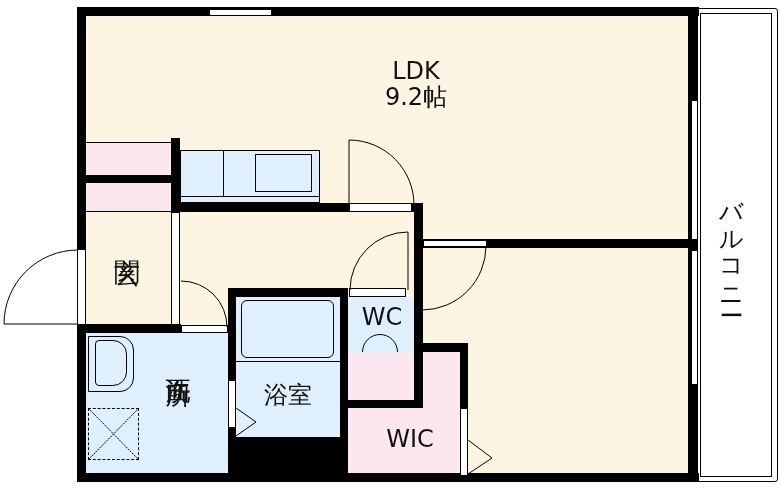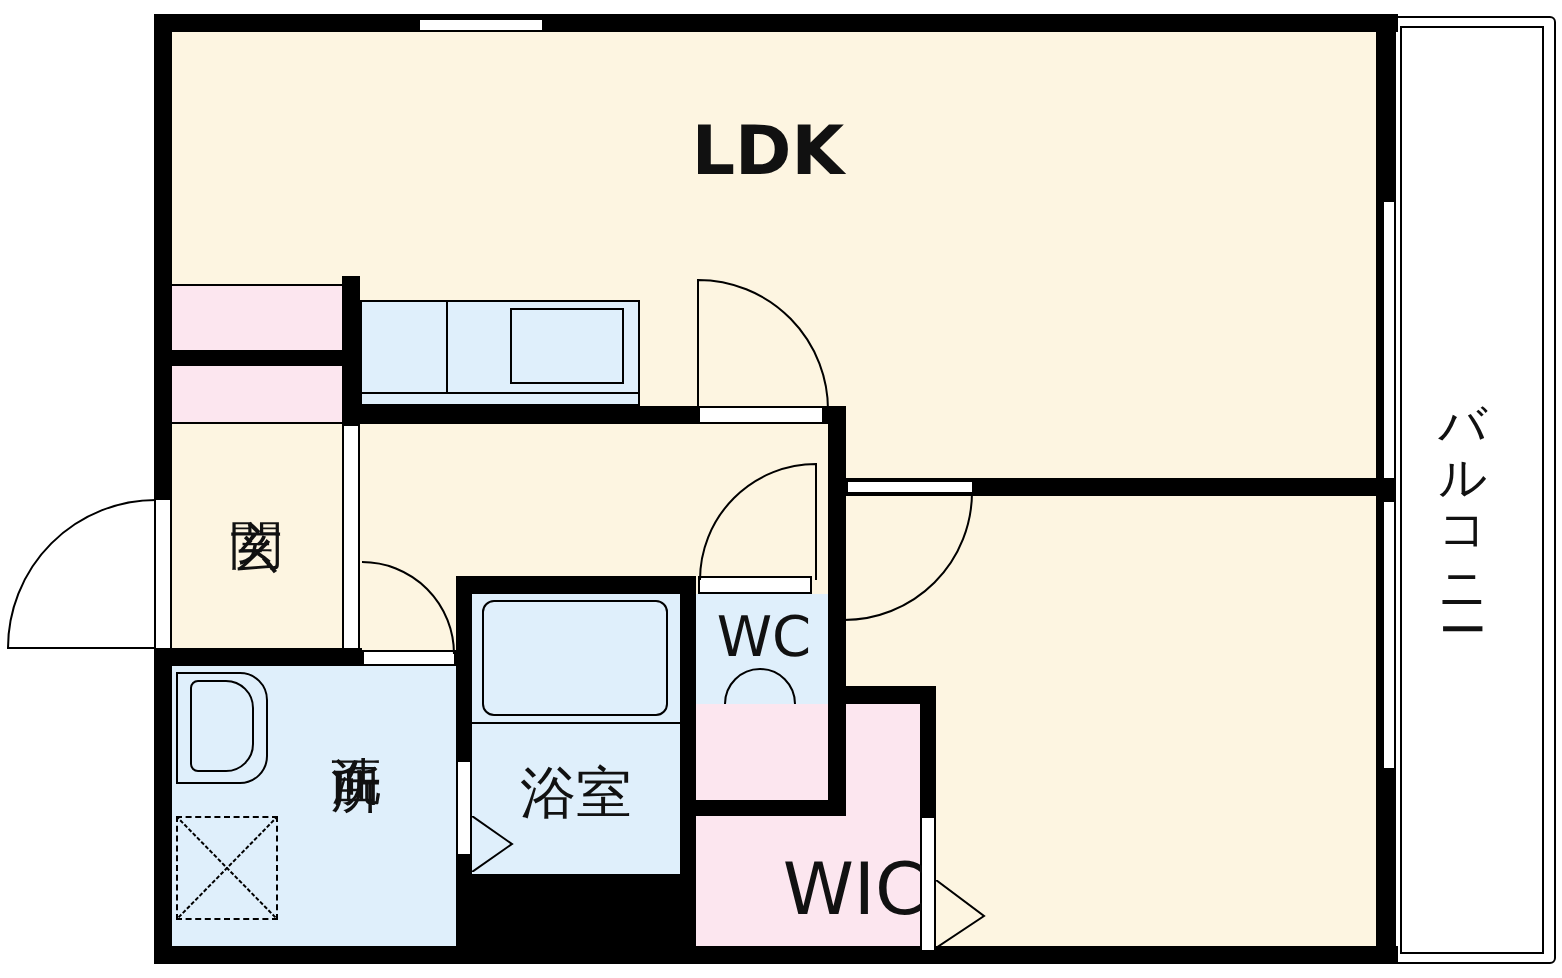--- a/index.html
+++ b/index.html
@@ -99,22 +99,23 @@
 <svg class="abs" style="left:468px;top:440px;" width="28" height="36">
     <path d="M0,0 L24,18 L0,34" fill="none" stroke="#000" stroke-width="1"></path>
   </svg>
 
 <div class="wall" style="left:423px;top:239px;width:266px;height:9px;"></div>
 <div class="abs" style="left:423px;top:240px;width:64px;height:7px;background:#fff;border:1px solid #000;"></div>
 <svg class="abs" style="left:422px;top:246px;" width="68" height="68">
     <path d="M64,0 A64,64 0 0 1 0,64" fill="none" stroke="#000" stroke-width="1"></path>
   </svg>
 
-<div class="room-label" style="left:304px;top:58px;width:160px;font-size:34px;font-weight:bold;">
+<div class="room-label" style="left:336px;top:58px;width:160px;font-size:24px;">
   <div>LDK</div>
+  <div>9.2帖</div>
 </div>
 <div class="room-label" style="left:505px;top:318px;width:160px;font-size:34px;">
 </div>
 <div class="room-label vert" style="left:113px;top:238px;font-size:26px;">玄関</div>
 <div class="room-label vert" style="left:164px;top:358px;font-size:25px;">洗面所</div>
-<div class="room-label" style="left:248px;top:382px;width:80px;font-size:28px;">浴室</div>
-<div class="room-label" style="left:352px;top:304px;width:60px;font-size:28px;">WC</div>
-<div class="room-label" style="left:382px;top:426px;width:90px;font-size:36px;">WIC</div>
+<div class="room-label" style="left:248px;top:382px;width:80px;font-size:24px;">浴室</div>
+<div class="room-label" style="left:352px;top:304px;width:60px;font-size:24px;">WC</div>
+<div class="room-label" style="left:365px;top:426px;width:90px;font-size:24px;">WIC</div>
 
 </body></html>

